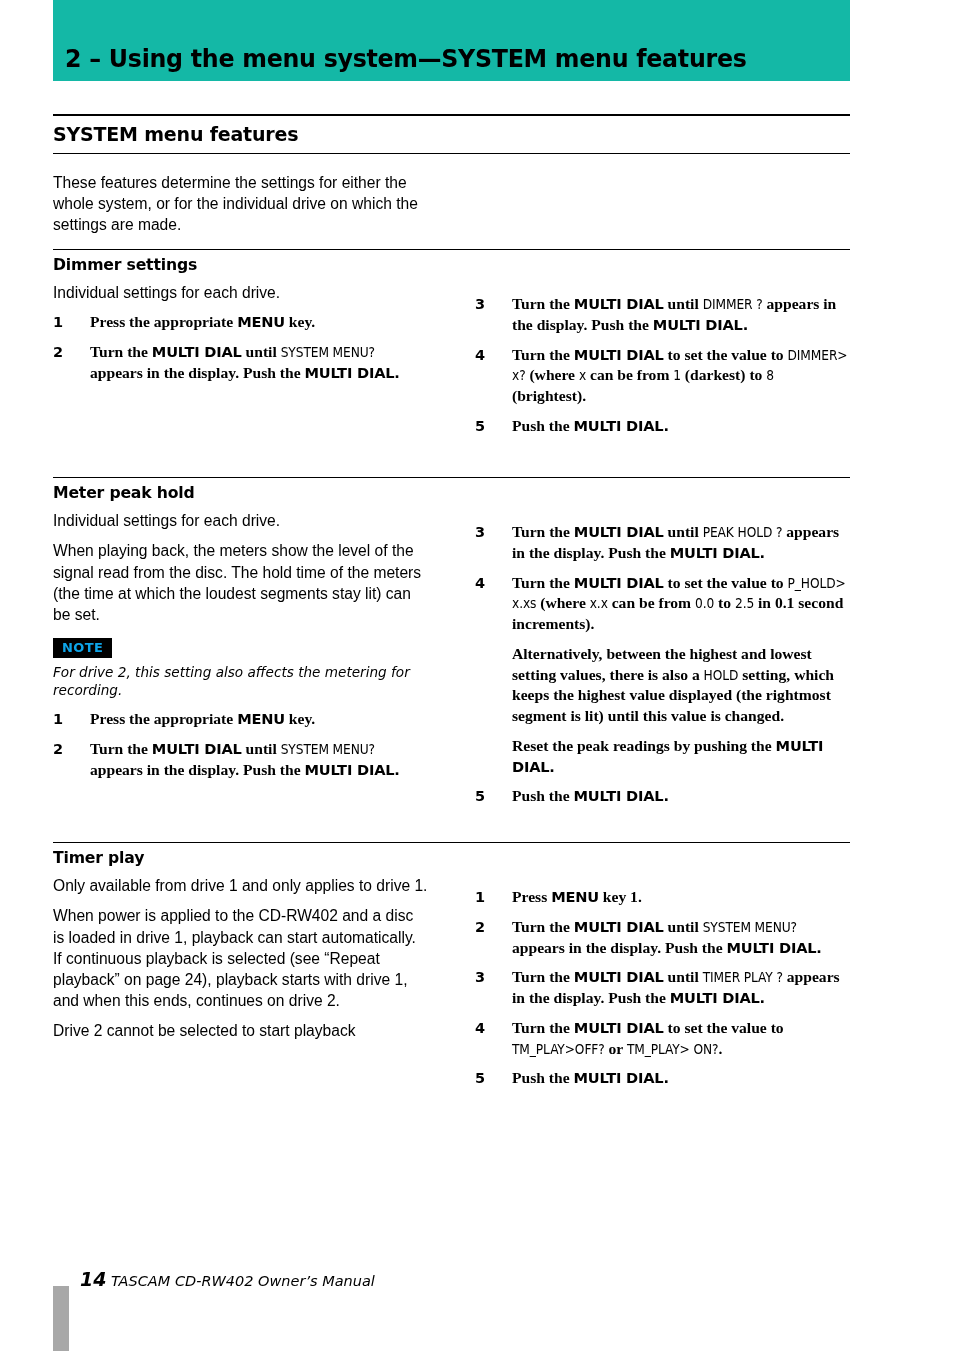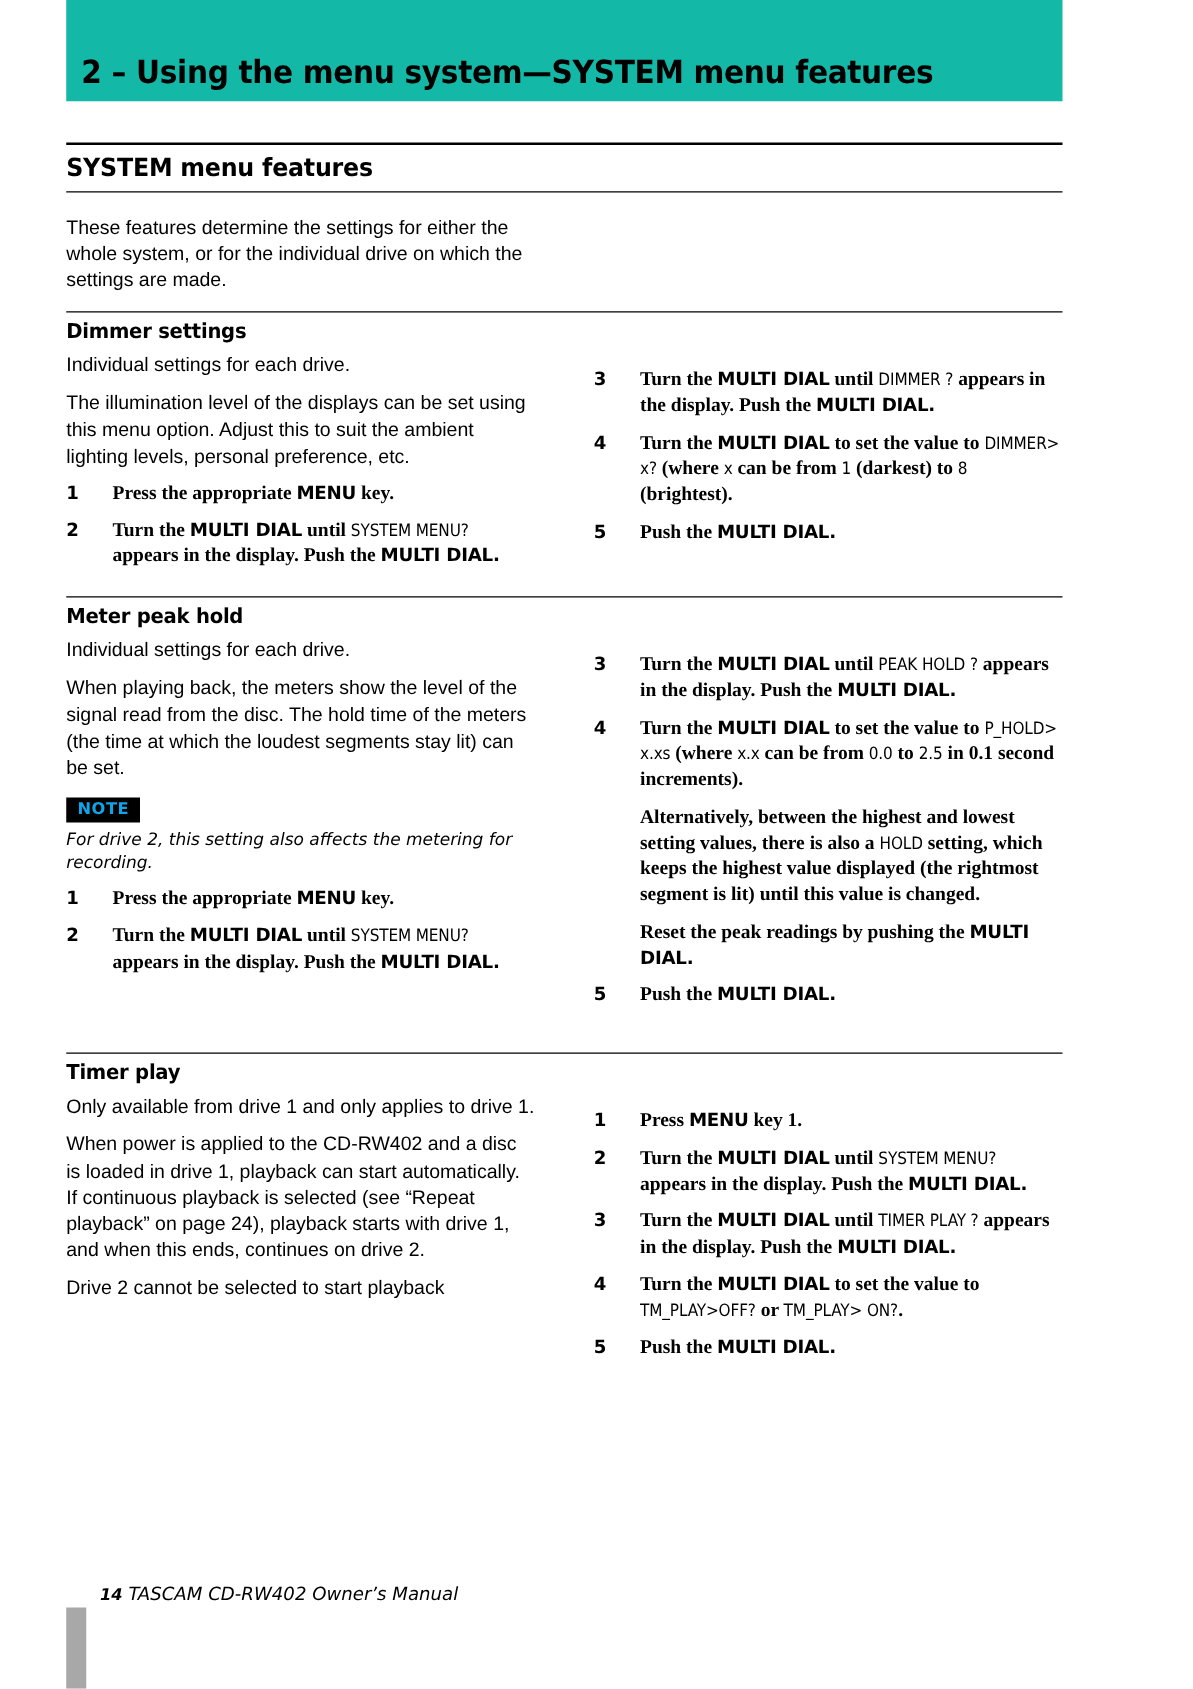--- a/index.html
+++ b/index.html
@@ -181,21 +181,21 @@
     position: absolute;
     left: 80px;
     top: 1268px;
     font-family: "DejaVu Sans", sans-serif;
     font-style: italic;
     font-size: 14.5px;
     white-space: nowrap;
   }
   .footer-page {
     font-weight: bold;
-    font-size: 13px;
+    font-size: 19px;
     font-style: italic;
     text-align: right;
   }
 </style>
 </head>
 <body>
 
 <div class="header-band">
   <div class="header-title">2 – Using the menu system—SYSTEM menu features</div>
 </div>
@@ -216,21 +216,20 @@
     <div class="col-r"></div>
   </div>
 
   <div style="position:absolute;left:0;top:249px;width:797px;">
     <div class="rule-thin"></div>
     <div class="cols" style="position:relative;top:0;">
       <div class="col-l">
         <div class="h2">Dimmer settings</div>
         <div>
             <p class="body">Individual settings for each drive.</p>
-            <p class="body">The illumination level of the displays can be set using this menu option. Adjust this to suit the ambient lighting levels, personal preference, etc.</p>
             <div class="step">
               <div class="step-num">1</div>
               <div class="step-body"><span class="serif-b">Press the appropriate </span><span class="sans-b">MENU</span><span class="serif-b"> key.</span></div>
             </div>
             <div class="step">
               <div class="step-num">2</div>
               <div class="step-body"><span class="serif-b">Turn the </span><span class="sans-b">MULTI DIAL</span><span class="serif-b"> until </span><span class="disp">SYSTEM MENU?</span><span class="serif-b"> appears in the display. Push the </span><span class="sans-b">MULTI DIAL.</span></div>
             </div>
           </div>
       </div>

